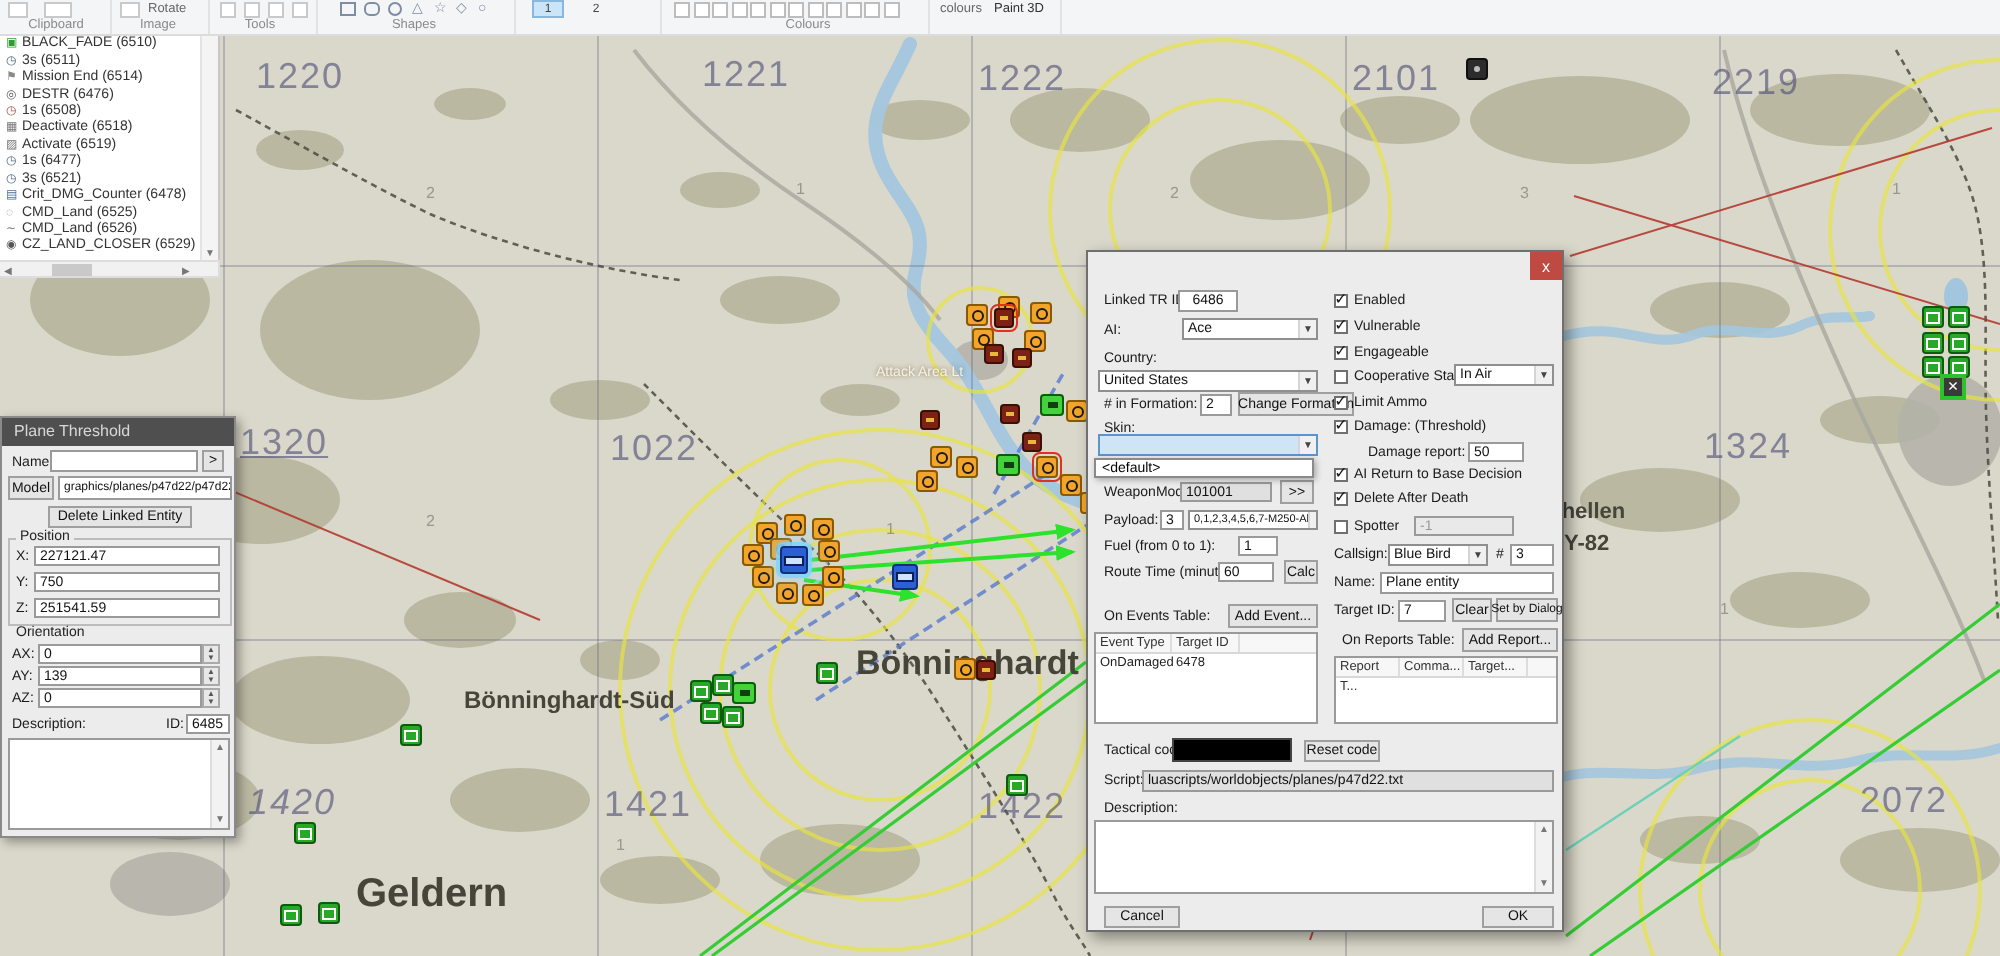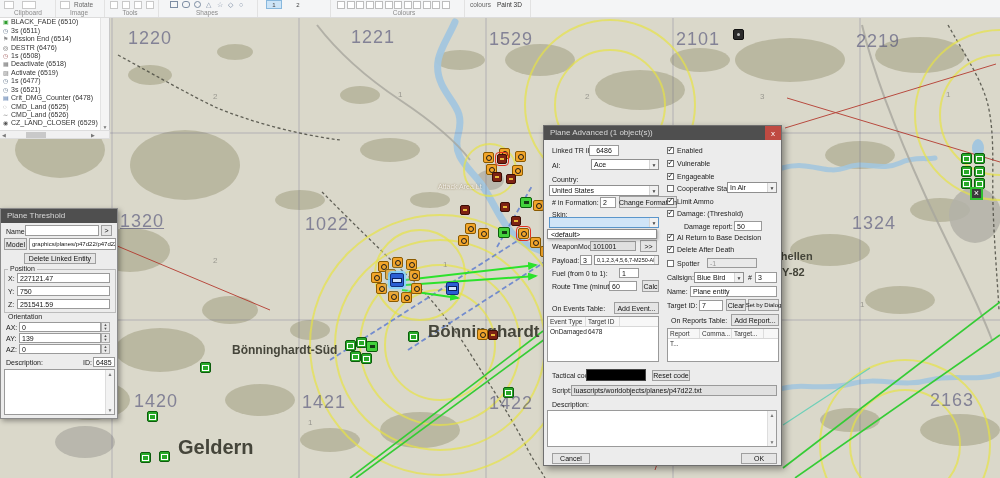--- a/index.html
+++ b/index.html
@@ -202,39 +202,39 @@
     </g>
     <circle cx="397" cy="280" r="16" fill="none" stroke="rgba(180,220,255,0.6)" stroke-width="2"></circle>
   </svg>
 
   <div class="map-overlay">
 
       <div class="glabel" style="left: 128px; top: 28px;">1220</div>
 
       <div class="glabel" style="left: 303px; top: 27px; margin-left: 48px;">1221</div>
 
-      <div class="glabel" style="left: 489px; top: 29px;">1529</div>
+      <div class="glabel" style="left: 489px; top: 29px;">1222</div>
 
       <div class="glabel" style="left: 676px; top: 29px;">2101</div>
 
       <div class="glabel" style="left: 856px; top: 31px;">2219</div>
 
       <div class="glabel" style="left: 120px; top: 211px; text-decoration: underline;">1320</div>
 
       <div class="glabel" style="left: 305px; top: 214px;">1022</div>
 
       <div class="glabel" style="left: 852px; top: 213px;">1324</div>
 
-      <div class="glabel" style="left: 134px; top: 391px;">1420</div>
+      <div class="glabel" style="left: 124px; top: 391px; font-style: italic;">1420</div>
 
       <div class="glabel" style="left: 302px; top: 392px;">1421</div>
 
       <div class="glabel" style="left: 489px; top: 393px;">1422</div>
 
-      <div class="glabel" style="left: 930px; top: 390px;">2163</div>
+      <div class="glabel" style="left: 930px; top: 390px;">2072</div>
 
       <div class="town" style="left: 428px; top: 322px; font-size: 17px;">Bönninghardt</div>
 
       <div class="town" style="left: 232px; top: 343px; font-size: 12px;">Bönninghardt-Süd</div>
 
       <div class="town" style="left: 178px; top: 436px; font-size: 20px;">Geldern</div>
 
       <div class="town" style="left: 768px; top: 250px; font-size: 11px;">chhellen</div>
 
       <div class="town" style="left: 782px; top: 266px; font-size: 11px;">Y-82</div>
@@ -534,21 +534,20 @@
     <div class="inp" style="left:92px;top:148px;width:22px;height:10px;">6485</div>
     <div class="ta" style="left:3px;top:160px;width:111px;height:46px;">
       <div class="sb">
           <i style="top:1px;">▲</i>
           <i style="bottom:1px;">▼</i>
         </div>
     </div>
   </div>
 
   <div class="dialog">
-    <div class="panel-title">Plane Advanced (1 object(s))</div>
     <div class="xbtn">x</div>
 
     <span class="lb" style="left:8px;top:21px;">Linked TR ID:</span>
     <div class="inp" style="left:45px;top:19px;width:30px;height:11px;text-align:center;">6486</div>
     <span class="lb" style="left:8px;top:36px;">AI:</span>
     <div class="combo" style="left:47px;top:33px;width:68px;height:11px;">
         <span>Ace</span>
         <span class="arr">▼</span>
       </div>
     <span class="lb" style="left:8px;top:50px;">Country:</span>

